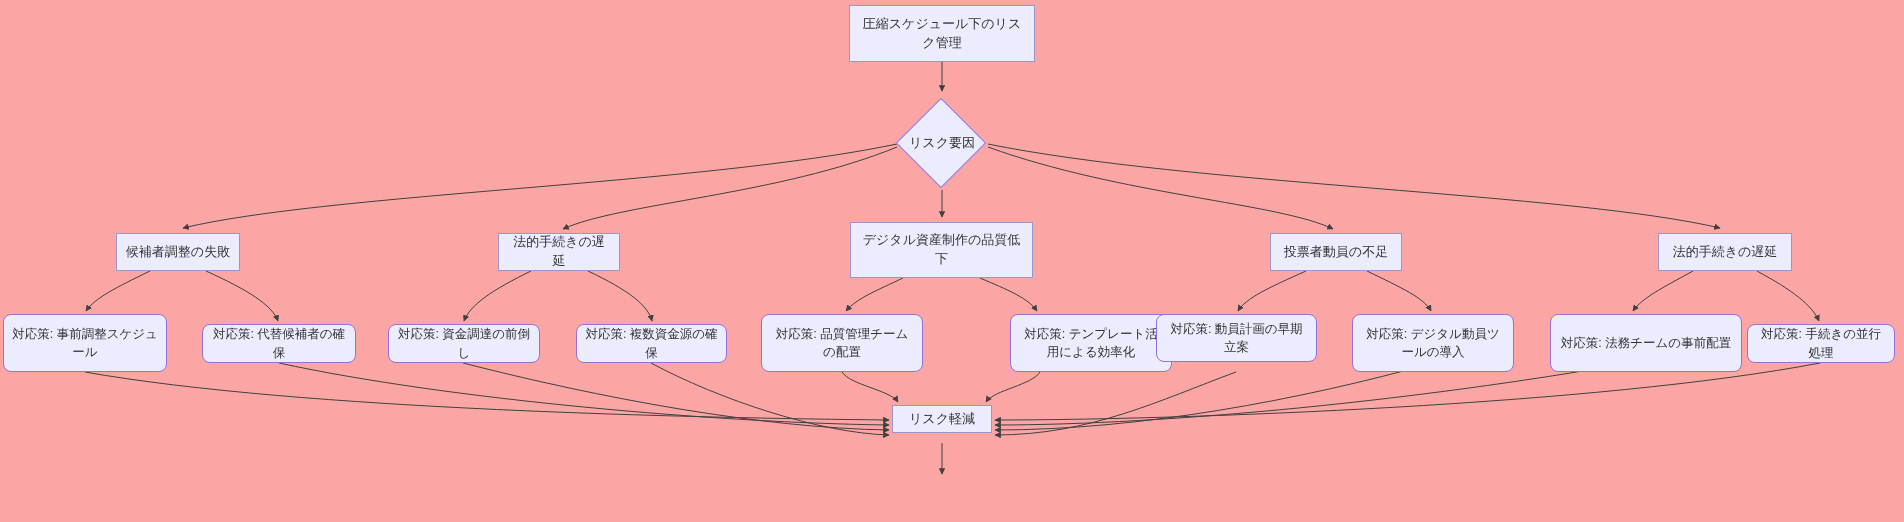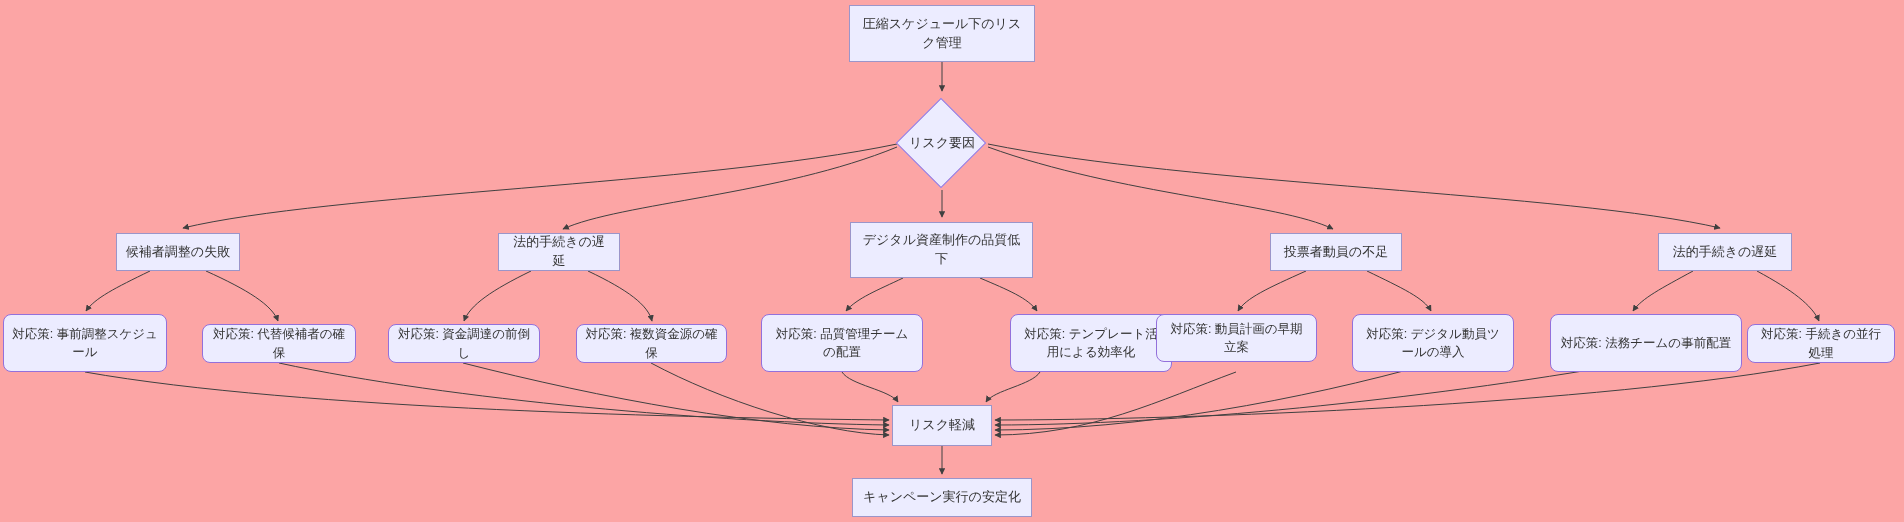--- a/index.html
+++ b/index.html
@@ -103,17 +103,16 @@
   <div class="node round" style="left:202px;top:324px;width:154px;height:39px;">対応策: 代替候補者の確保</div>
   <div class="node round" style="left:388px;top:324px;width:152px;height:39px;">対応策: 資金調達の前倒し</div>
   <div class="node round" style="left:576px;top:324px;width:151px;height:39px;">対応策: 複数資金源の確保</div>
   <div class="node round" style="left:761px;top:314px;width:162px;height:58px;">対応策: 品質管理チームの配置</div>
   <div class="node round" style="left:1010px;top:314px;width:162px;height:58px;">対応策: テンプレート活用による効率化</div>
   <div class="node round" style="left:1156px;top:314px;width:161px;height:48px;">対応策: 動員計画の早期立案</div>
   <div class="node round" style="left:1352px;top:314px;width:162px;height:58px;">対応策: デジタル動員ツールの導入</div>
   <div class="node round" style="left:1550px;top:314px;width:192px;height:58px;">対応策: 法務チームの事前配置</div>
   <div class="node round" style="left:1747px;top:324px;width:148px;height:39px;">対応策: 手続きの並行処理</div>
 
-  <div class="node" style="left:892px;top:405px;width:100px;height:41px;">リスク軽減</div>
+  <div class="node" style="left:892px;top:405px;width:100px;height:28px;">リスク軽減</div>
 
-  <div class="node" style="left:852px;top:478px;width:180px;height:39px;">キャンペーン実行の安定化</div>
 
 </div>
 
 </body></html>

